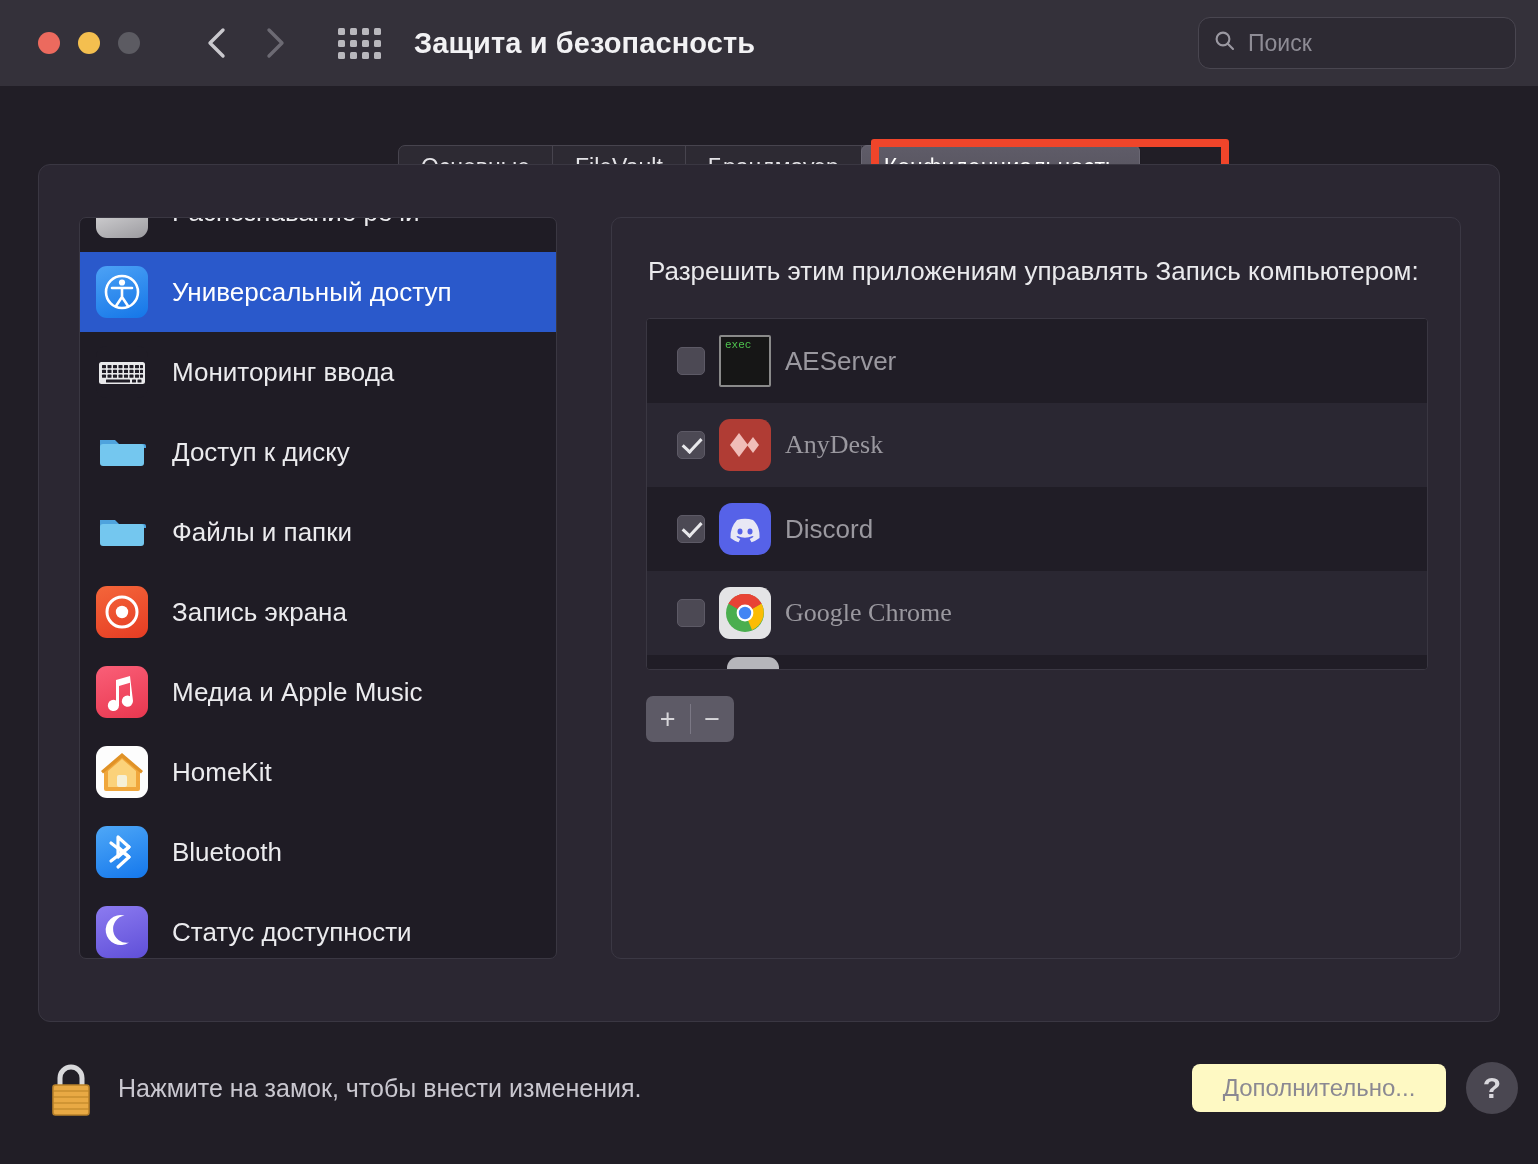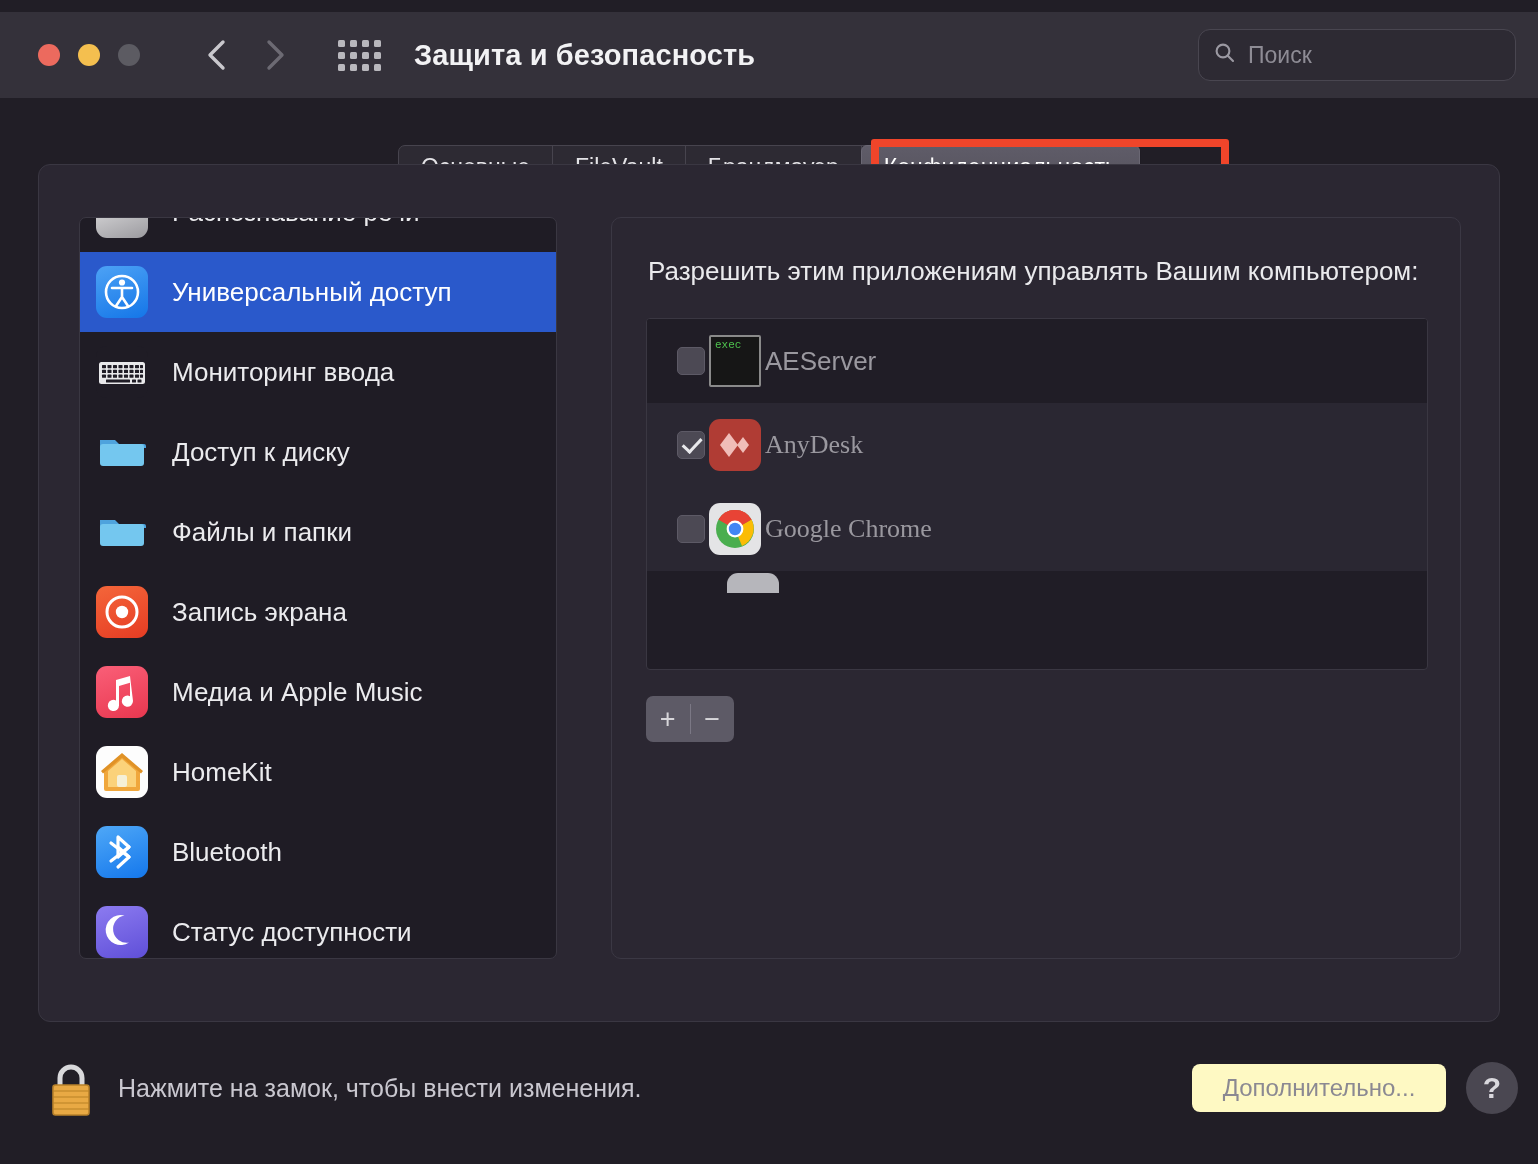--- a/index.html
+++ b/index.html
@@ -7,21 +7,21 @@
   body {
     background:#211e26;
     font-family:"Liberation Sans", sans-serif;
     color:#e8e8ea;
     overflow:hidden;
     position:relative;
   }
 
   
   .titlebar{
-    position:absolute; top:12px; left:0; width:1538px; height:86px;
+    position:absolute; top:0; left:0; width:1538px; height:86px;
     background:#34313a;
     display:flex; align-items:center;
   }
   .traffic{ display:flex; gap:18px; margin-left:38px; }
   .tl{ width:22px; height:22px; border-radius:50%; }
   .tl.red{ background:#ec6a5e; }
   .tl.yellow{ background:#f4bf4f; }
   .tl.gray{ background:#5c5b62; }
 
   .navarrows{ display:flex; gap:16px; margin-left:58px; align-items:center; }
@@ -122,21 +122,21 @@
     position:absolute; left:36px; top:38px;
     font-size:26px; color:#eaeaed; white-space:nowrap;
   }
   .applist{
     position:absolute; left:34px; top:100px;
     width:782px; height:352px;
     background:#201d26; border:1px solid #3a3742; border-radius:4px;
     overflow:hidden;
   }
   .approw{
-    height:84px; display:flex; align-items:center; padding-left:30px; gap:4px;
+    height:84px; display:flex; align-items:center; padding-left:30px; gap:14px;
   }
   .approw.alt{ background:#2a2732;font-family:Liberation Serif, serif; }
   .approw.dark{ background:#201d26; }
   .cb{
     width:28px; height:28px; flex:none;
     background:#4c4954; border:1px solid #5d5a66; border-radius:5px;
     display:flex; align-items:center; justify-content:center;
   }
   .cb.checked::after{
     content:""; display:block;
@@ -388,41 +388,52 @@
             <path d="M33 36.5 A15 15 0 1 1 28.5 9.5 A12.5 12.5 0 0 0 33 36.5 z" fill="#ffffff"></path>
           </svg>
         </span>
         <span class="sb-label">Статус доступности</span>
       </div>
 
     </div>
   </div>
 
   <div class="rpanel">
-    <div class="rtitle">Разрешить этим приложениям управлять Вашим компьютером:</div>
+    <div class="rtitle">Разрешить этим приложениям управлять Запись компьютером:</div>
 
     <div class="applist">
 
       <div class="approw dark">
         <span class="cb"></span>
         <span class="appicon ai-exec">exec</span>
         <span class="appname">AEServer</span>
       </div>
 
       <div class="approw alt">
         <span class="cb checked"></span>
         <span class="appicon ai-anydesk">
           <svg width="52" height="52" viewBox="0 0 52 52">
             <path d="M20 14 L29 26 L20 38 L11 26 z" fill="#f0bdb8"></path>
             <path d="M34 18 L40 26 L34 34 L28 26 z" fill="#f0bdb8"></path>
           </svg>
         </span>
         <span class="appname">AnyDesk</span>
       </div>
 
+      <div class="approw dark">
+        <span class="cb checked"></span>
+        <span class="appicon ai-discord">
+          <svg width="52" height="52" viewBox="0 0 52 52">
+            <path d="M18 17 q8-2.6 16 0 c5 4.5 7 11 6.5 18 q-4.5 3.4-8 4.2 l-1.8-3.2 q2.2-.9 4-2.2 l-1.2-.9 q-7.6 3.5-15 0 l-1.2.9 q1.8 1.3 4 2.2 L19.5 39.2 Q16 38.4 11.5 35 Q11 24.5 18 17 z" fill="#e8e8f5"></path>
+            <ellipse cx="21" cy="28.6" rx="2.5" ry="3" fill="#5662e8"></ellipse>
+            <ellipse cx="31" cy="28.6" rx="2.5" ry="3" fill="#5662e8"></ellipse>
+          </svg>
+        </span>
+        <span class="appname">Discord</span>
+      </div>
 
       <div class="approw alt">
         <span class="cb"></span>
         <span class="appicon ai-chrome">
           <svg width="52" height="52" viewBox="0 0 52 52">
             <circle cx="26" cy="26" r="19" fill="#4aae4f"></circle>
             <path d="M26 7 A19 19 0 0 1 42.5 16.5 L26 26 z" fill="#e84335"></path>
             <path d="M42.5 16.5 A19 19 0 0 1 33 43 L26 26 z" fill="#fbbc05"></path>
             <path d="M9.5 16.5 A19 19 0 0 1 42.5 16.5 L26 26 z" fill="#e84335"></path>
             <path d="M26 7 A19 19 0 0 0 9.5 16.5 L26 26 z" fill="#e84335"></path>

